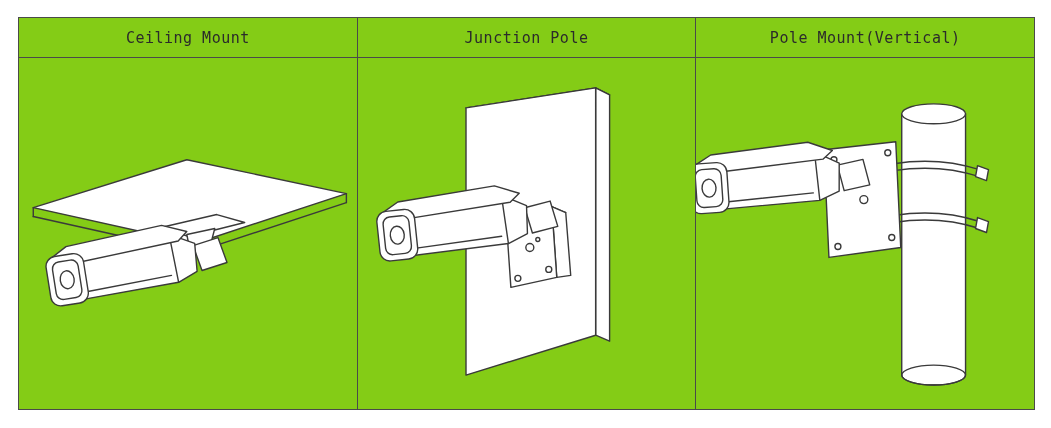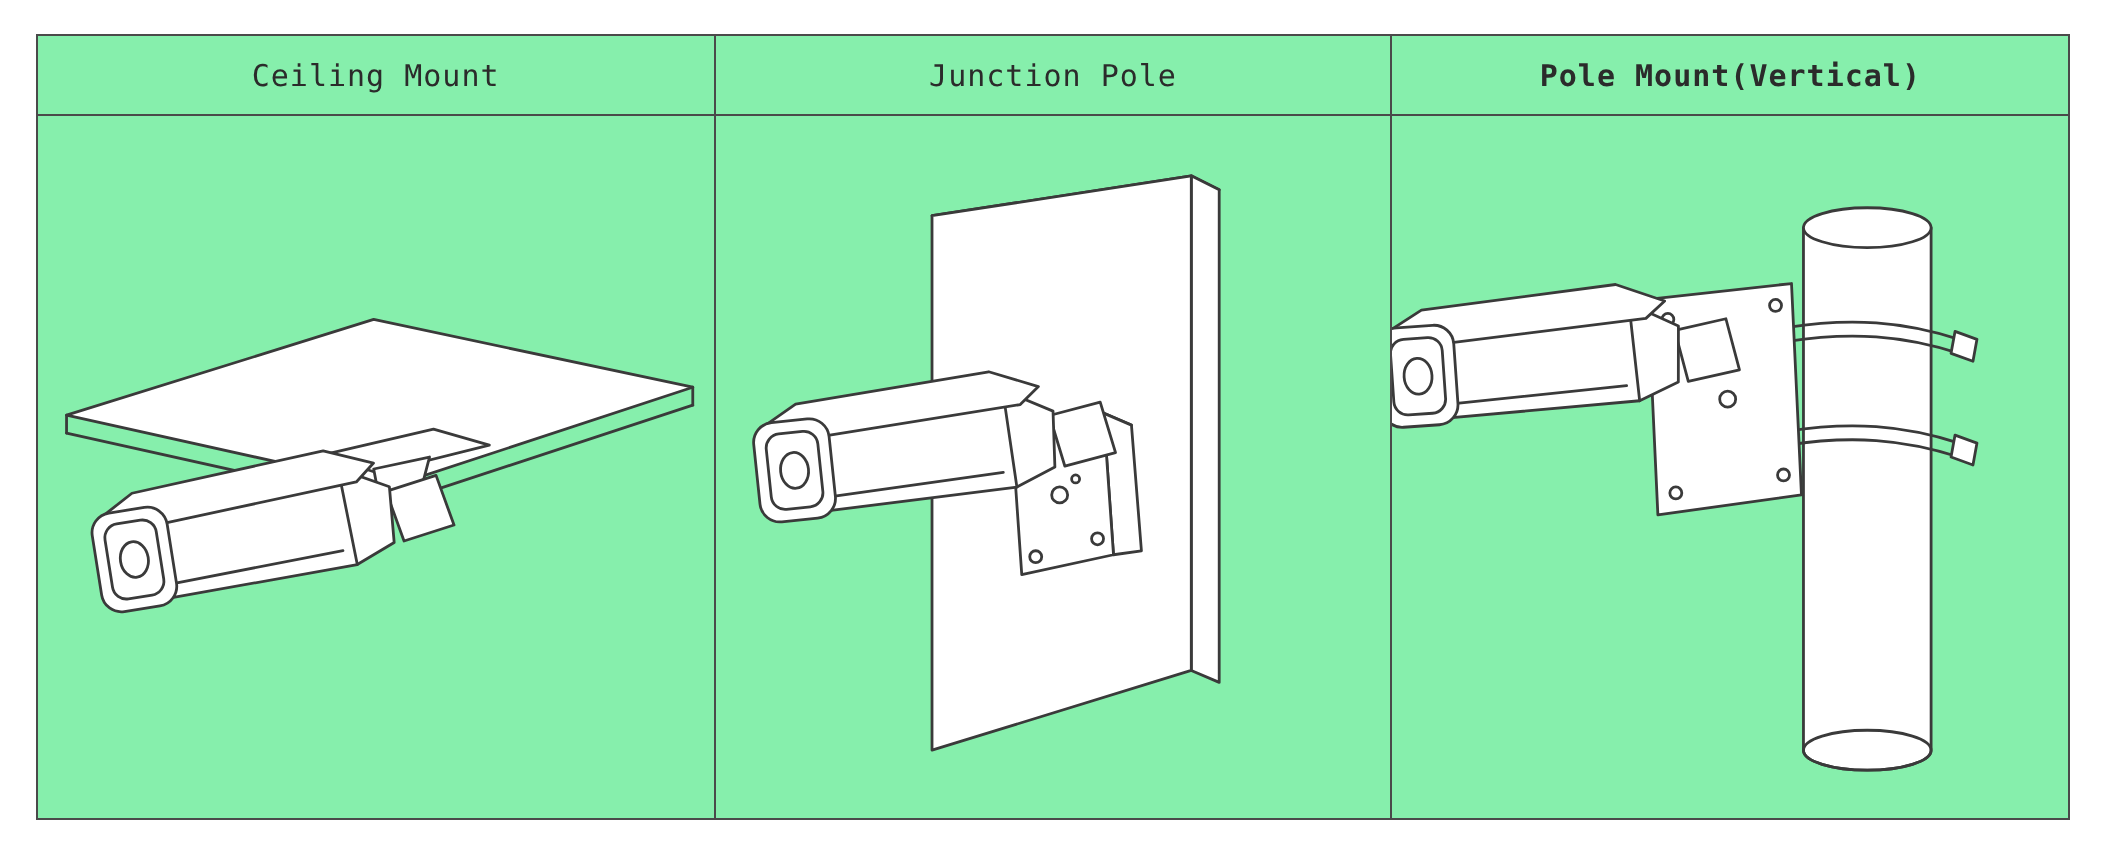--- a/index.html
+++ b/index.html
@@ -13,30 +13,30 @@
     height: 428px;
     box-sizing: border-box;
     padding: 17px 16px 18px 18px;
     background: #ffffff;
   }
   .mount-table {
     display: flex;
     height: 393px;
     box-sizing: border-box;
     border: 1px solid #4a4a4a;
-    background: #86efac;
+    background: #84cc16;
   }
   .col {
     flex: 1 1 0;
     display: flex;
     flex-direction: column;
     border-right: 1px solid #4a4a4a;
     min-width: 0;
   }
-  .col:last-child { border-right: none; font-weight: bold; }
+  .col:last-child { border-right: none; }
   .col-header {
     height: 40px;
     box-sizing: border-box;
     border-bottom: 1px solid #4a4a4a;
     display: flex;
     align-items: center;
     justify-content: center;
     font-size: 15px;
     letter-spacing: 0.5px;
     color: #2b2b2b;

